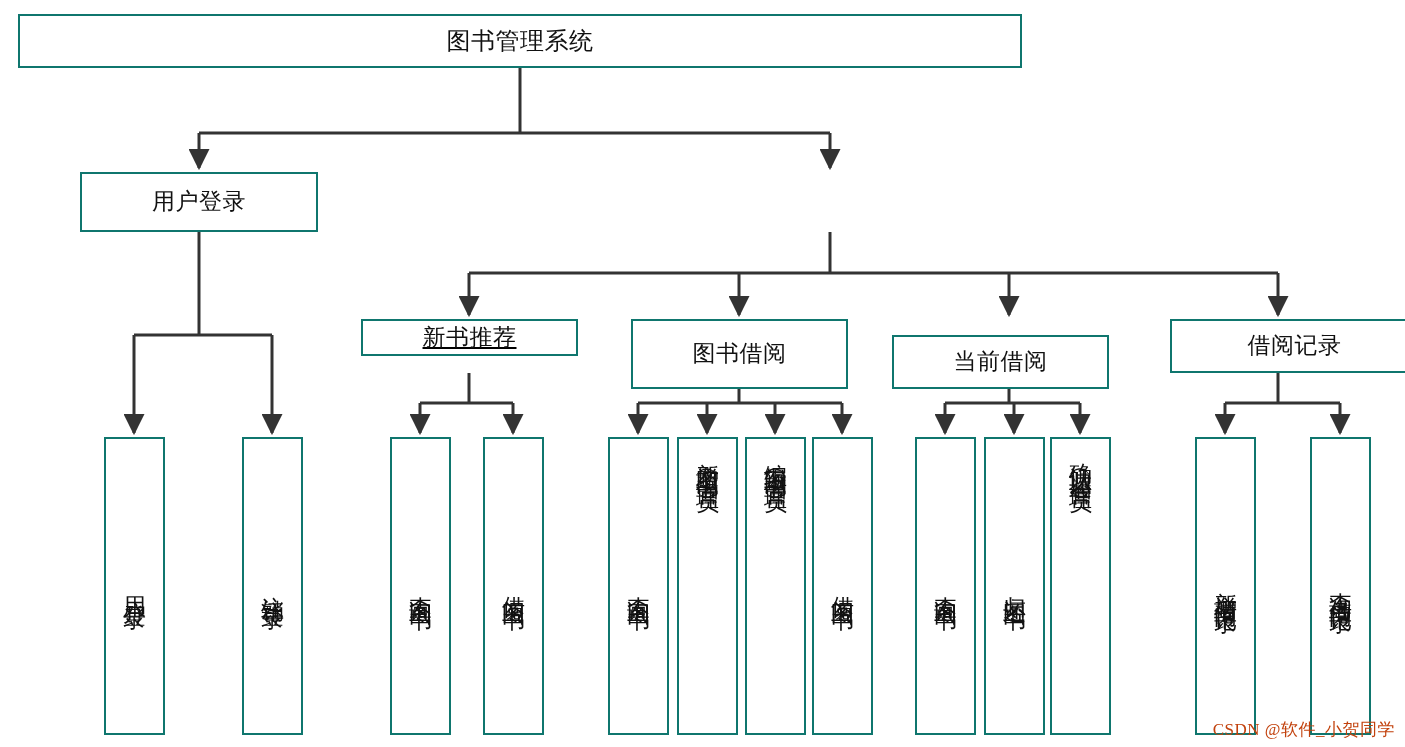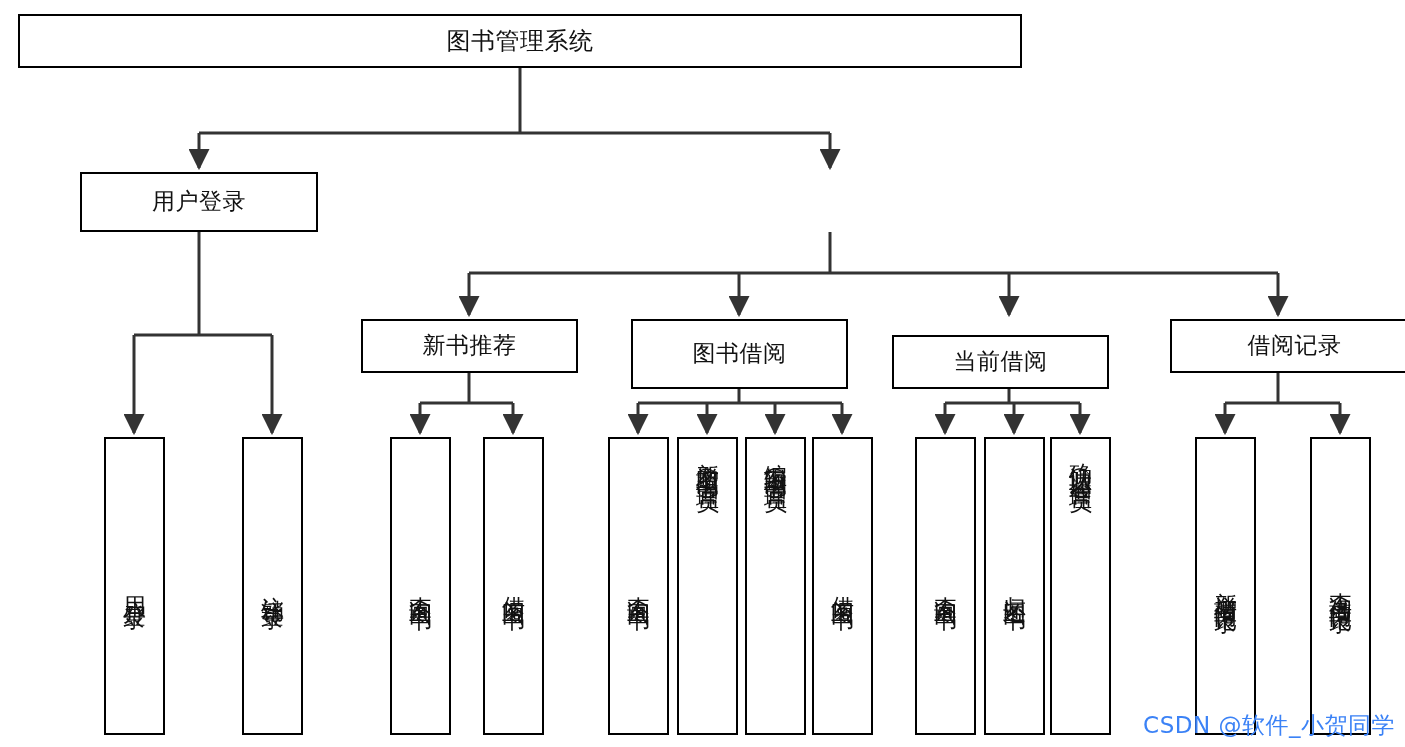--- a/index.html
+++ b/index.html
@@ -23,21 +23,21 @@
     left: 0;
     top: 0;
     width: 1405px;
     height: 747px;
     pointer-events: none;
   }
   .node {
     position: absolute;
     box-sizing: border-box;
     background: #ffffff;
-    border: 2px solid #000000;
+    border: 2px solid #0f766e;
     display: flex;
     align-items: center;
     justify-content: center;
     overflow: hidden;
   }
   .node .label {
     color: #111111;
     text-align: center;
     line-height: 1.12;
     white-space: nowrap;
@@ -65,24 +65,25 @@
     white-space: nowrap;
   }
   .node.vert.centered {
     align-items: center;
     padding-top: 0;
   }
   #watermark {
     position: absolute;
     right: 10px;
     bottom: 6px;
-    font-size: 23px;
-    color: #3b82f6;
+    font-size: 17px;
+    color: #c2410c;
     white-space: nowrap;
     letter-spacing: 0.5px;
+    font-family: Liberation Serif, serif;
   }
 </style>
 </head>
 <body>
 
 <div id="canvas">
 
   <svg id="edges" viewBox="0 0 1405 747" xmlns="http://www.w3.org/2000/svg">
     <defs>
       <marker id="arrow" viewBox="0 0 10 10" refX="9" refY="5" markerWidth="7" markerHeight="7" orient="auto-start-reverse">
@@ -135,21 +136,21 @@
 
   <div class="node horiz root" style="left:18px; top:14px; width:1004px; height:54px;">
     <span class="label">图书管理系统</span>
   </div>
 
   <div class="node horiz" style="left:80px; top:172px; width:238px; height:60px;">
     <span class="label">用户登录</span>
   </div>
 
 
-  <div class="node horiz" style="left:361px; top:319px; width:217px; height:54px;">
+  <div class="node horiz" style="left:361px; top:319px; width:217px; height:37px;text-decoration:underline;">
     <span class="label">新书推荐</span>
   </div>
 
   <div class="node horiz" style="left:631px; top:319px; width:217px; height:70px;">
     <span class="label">图书借阅</span>
   </div>
 
   <div class="node horiz" style="left:892px; top:319px; width:217px; height:54px;margin-top:16px;">
     <span class="label">当前借阅</span>
   </div>

